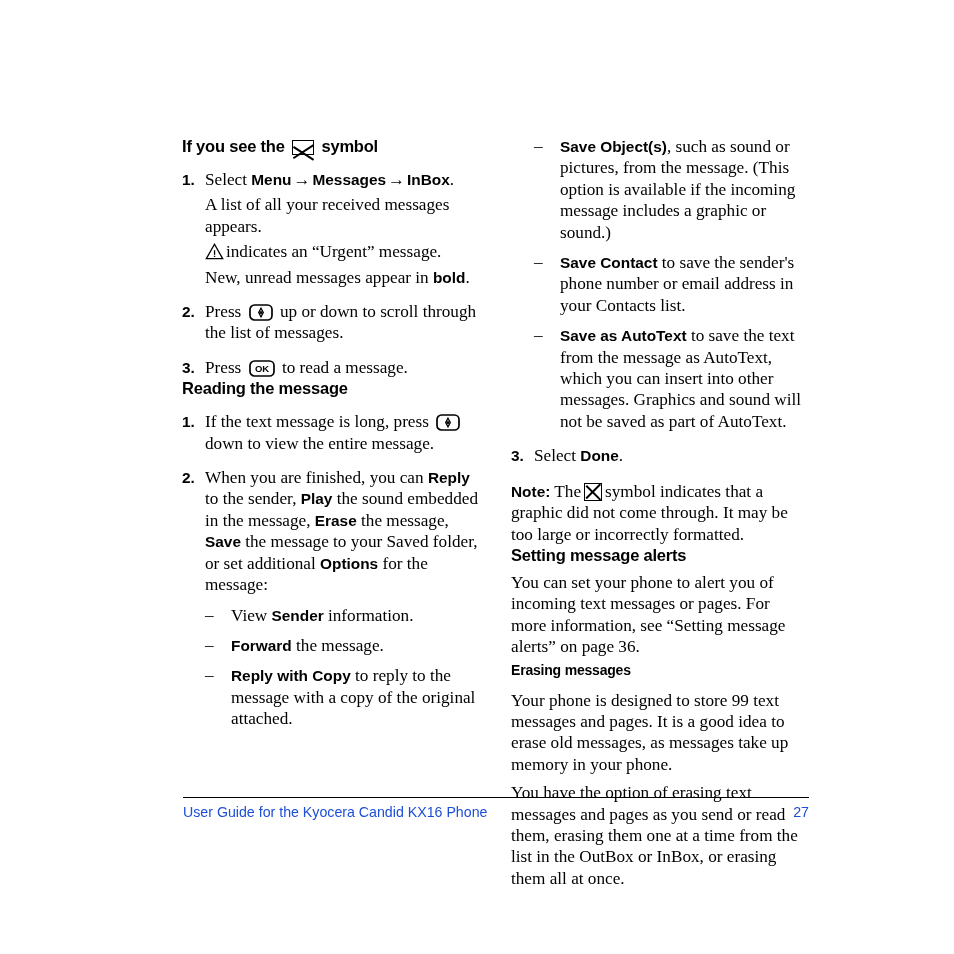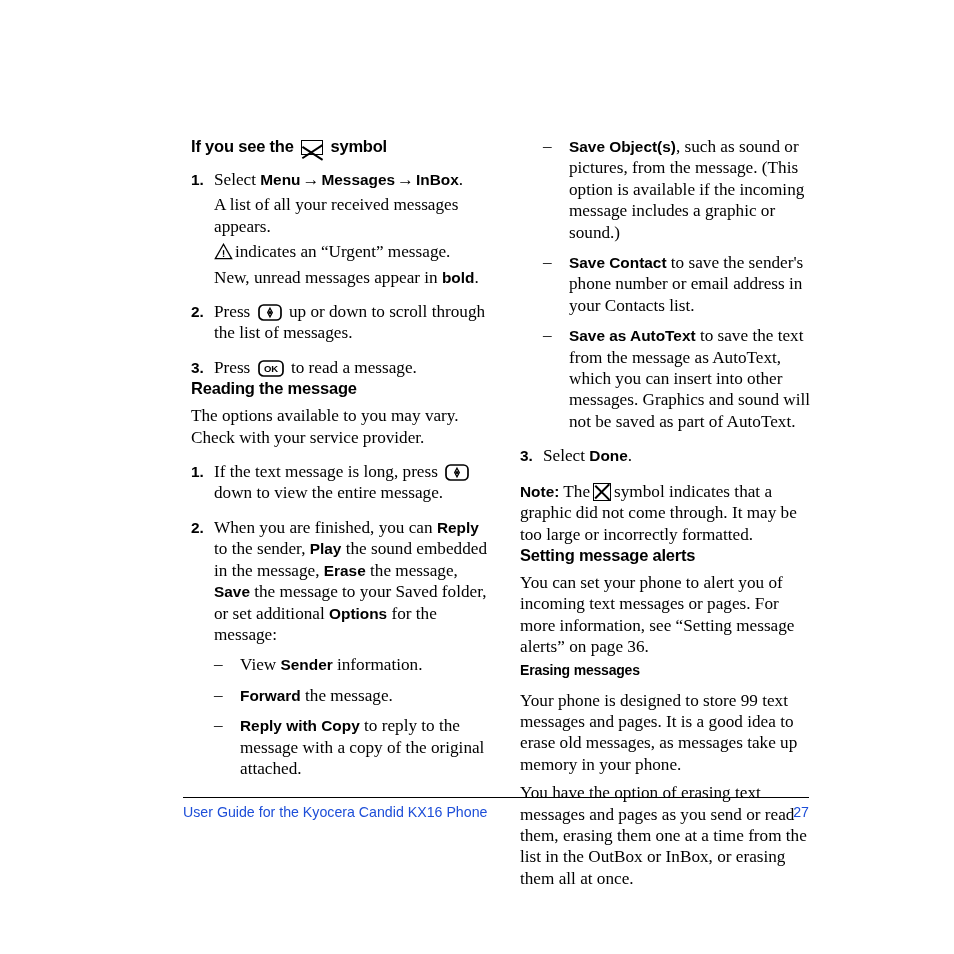--- a/index.html
+++ b/index.html
@@ -11,21 +11,21 @@
     position: relative;
     width: 954px;
     height: 954px;
     background: #ffffff;
     font-family: "Liberation Serif", serif;
     color: #000000;
     overflow: hidden;
   }
   .columns {
     position: absolute;
-    left: 191px;
+    left: 182px;
     top: 136px;
     width: 626px;
     height: 630px;
     display: flex;
     gap: 0px;
   }
   .col {
     width: 297px;
   }
   .col.left { margin-right: 32px; }
@@ -271,21 +271,20 @@
           <span class="gi ico-ok"><svg width="26" height="17" viewBox="0 0 26 17">
                 <rect x="1" y="1" width="24" height="15" rx="4.5" ry="4.5" fill="none" stroke="#000" stroke-width="1.7"></rect>
                 <text x="13" y="12.3" text-anchor="middle" font-family="Liberation Sans, sans-serif" font-size="9.5" font-weight="bold" fill="#000">OK</text>
               </svg></span>
           <span>to read a message.</span>
         </li>
       </ol>
 
       <h2 class="sec h-gap">Reading the message</h2>
 
-      <p class="body">The options available to you may vary. Check with your service provider.</p>
 
 
       <ol class="steps">
         <li>
           <span class="num">1.</span>
           <span>If the text message is long, press</span>
           <span class="gi ico-nav"><svg width="24" height="17" viewBox="0 0 24 17">
                 <rect x="1" y="1" width="22" height="15" rx="4.5" ry="4.5" fill="none" stroke="#000" stroke-width="1.7"></rect>
                 <path d="M12 4.2 L14.3 8.5 L12 12.8 L9.7 8.5 Z" fill="none" stroke="#000" stroke-width="1.3"></path>
                 <circle cx="12" cy="8.5" r="1.5" fill="#000"></circle>

